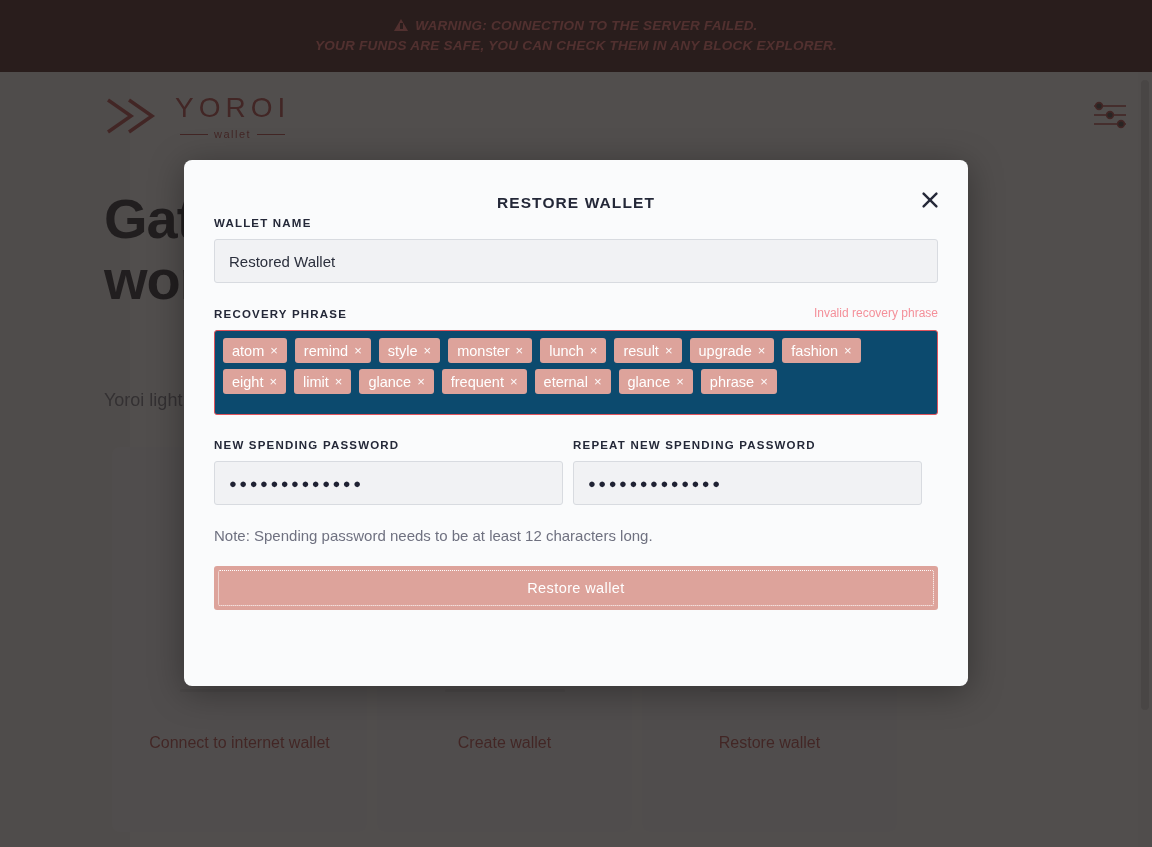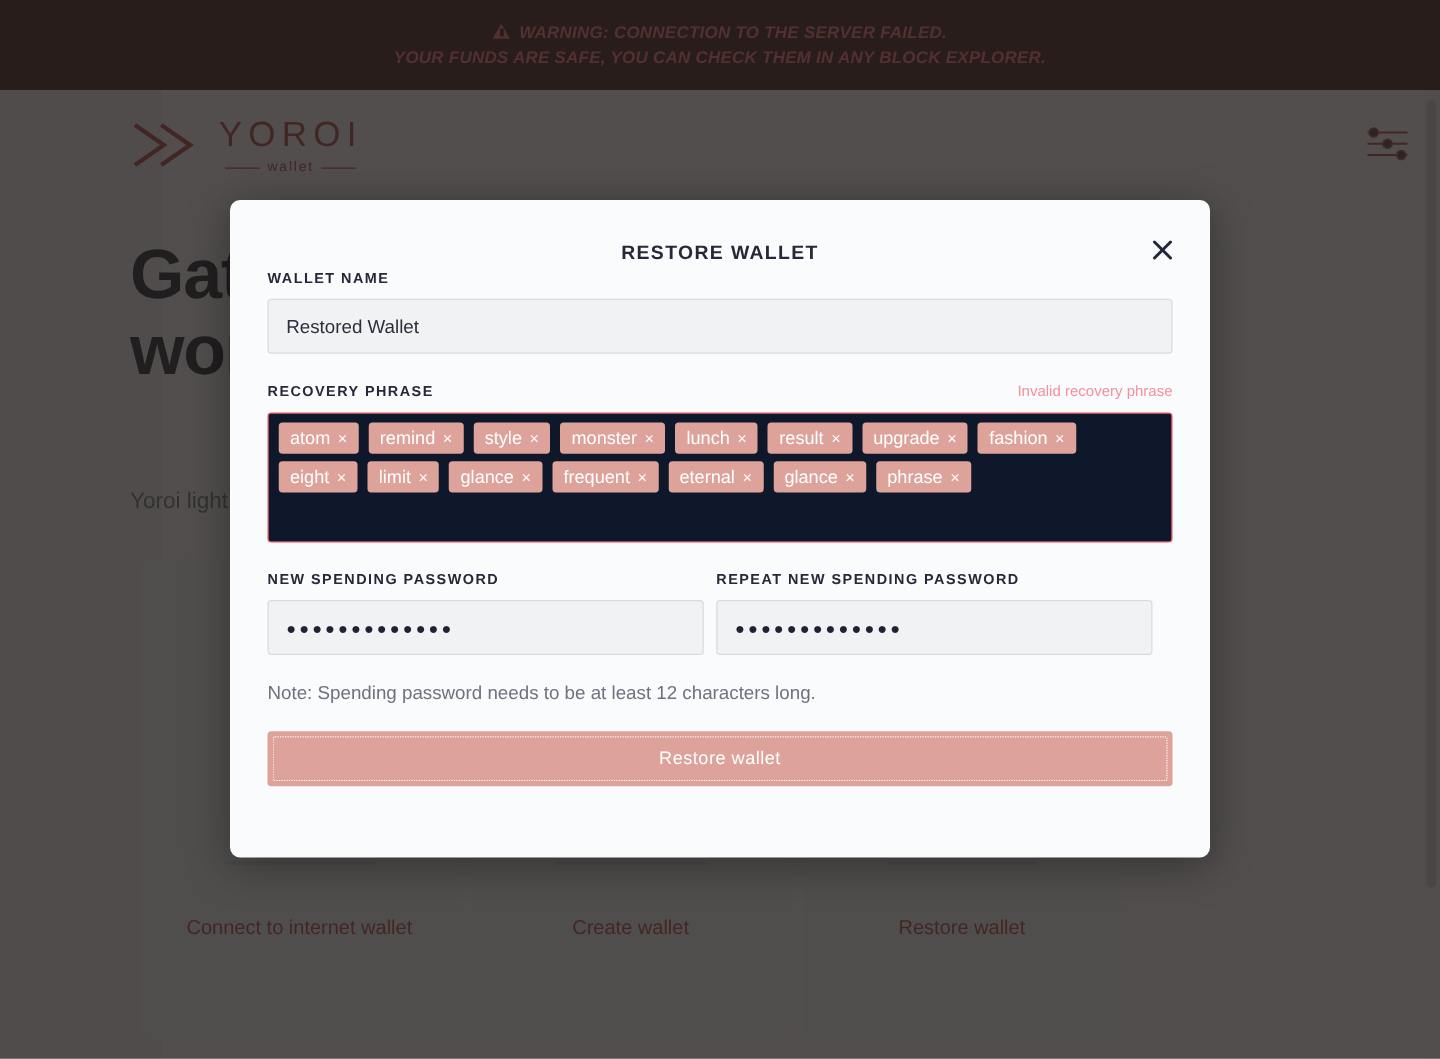--- a/index.html
+++ b/index.html
@@ -154,22 +154,22 @@
     font-size:15px; color:#2b2f3c;
   }
 
   .phrase-head {
     margin-top:23px;
     display:flex; align-items:flex-end; justify-content:space-between;
   }
   .phrase-error { font-size:12px; color:#f4909a; }
 
   .phrase-box {
-    margin-top:10px; width:724px; height:104px;
-    background:#0f172a; border:1px solid #e0545c; border-radius:3px;
+    margin-top:10px; width:724px; height:85px;
+    background:#0c4a6e; border:1px solid #e0545c; border-radius:3px;
     padding:7px 8px;
     display:flex; flex-wrap:wrap; align-content:flex-start; gap:6px 8px;
   }
   .chip {
     height:25px; padding:0 9px; border-radius:3px;
     background:#dda39b; color:#ffffff;
     display:inline-flex; align-items:center; gap:6px;
     font-size:14.5px; cursor:pointer;
   }
   .chip .x { font-size:13px; opacity:.95; }

